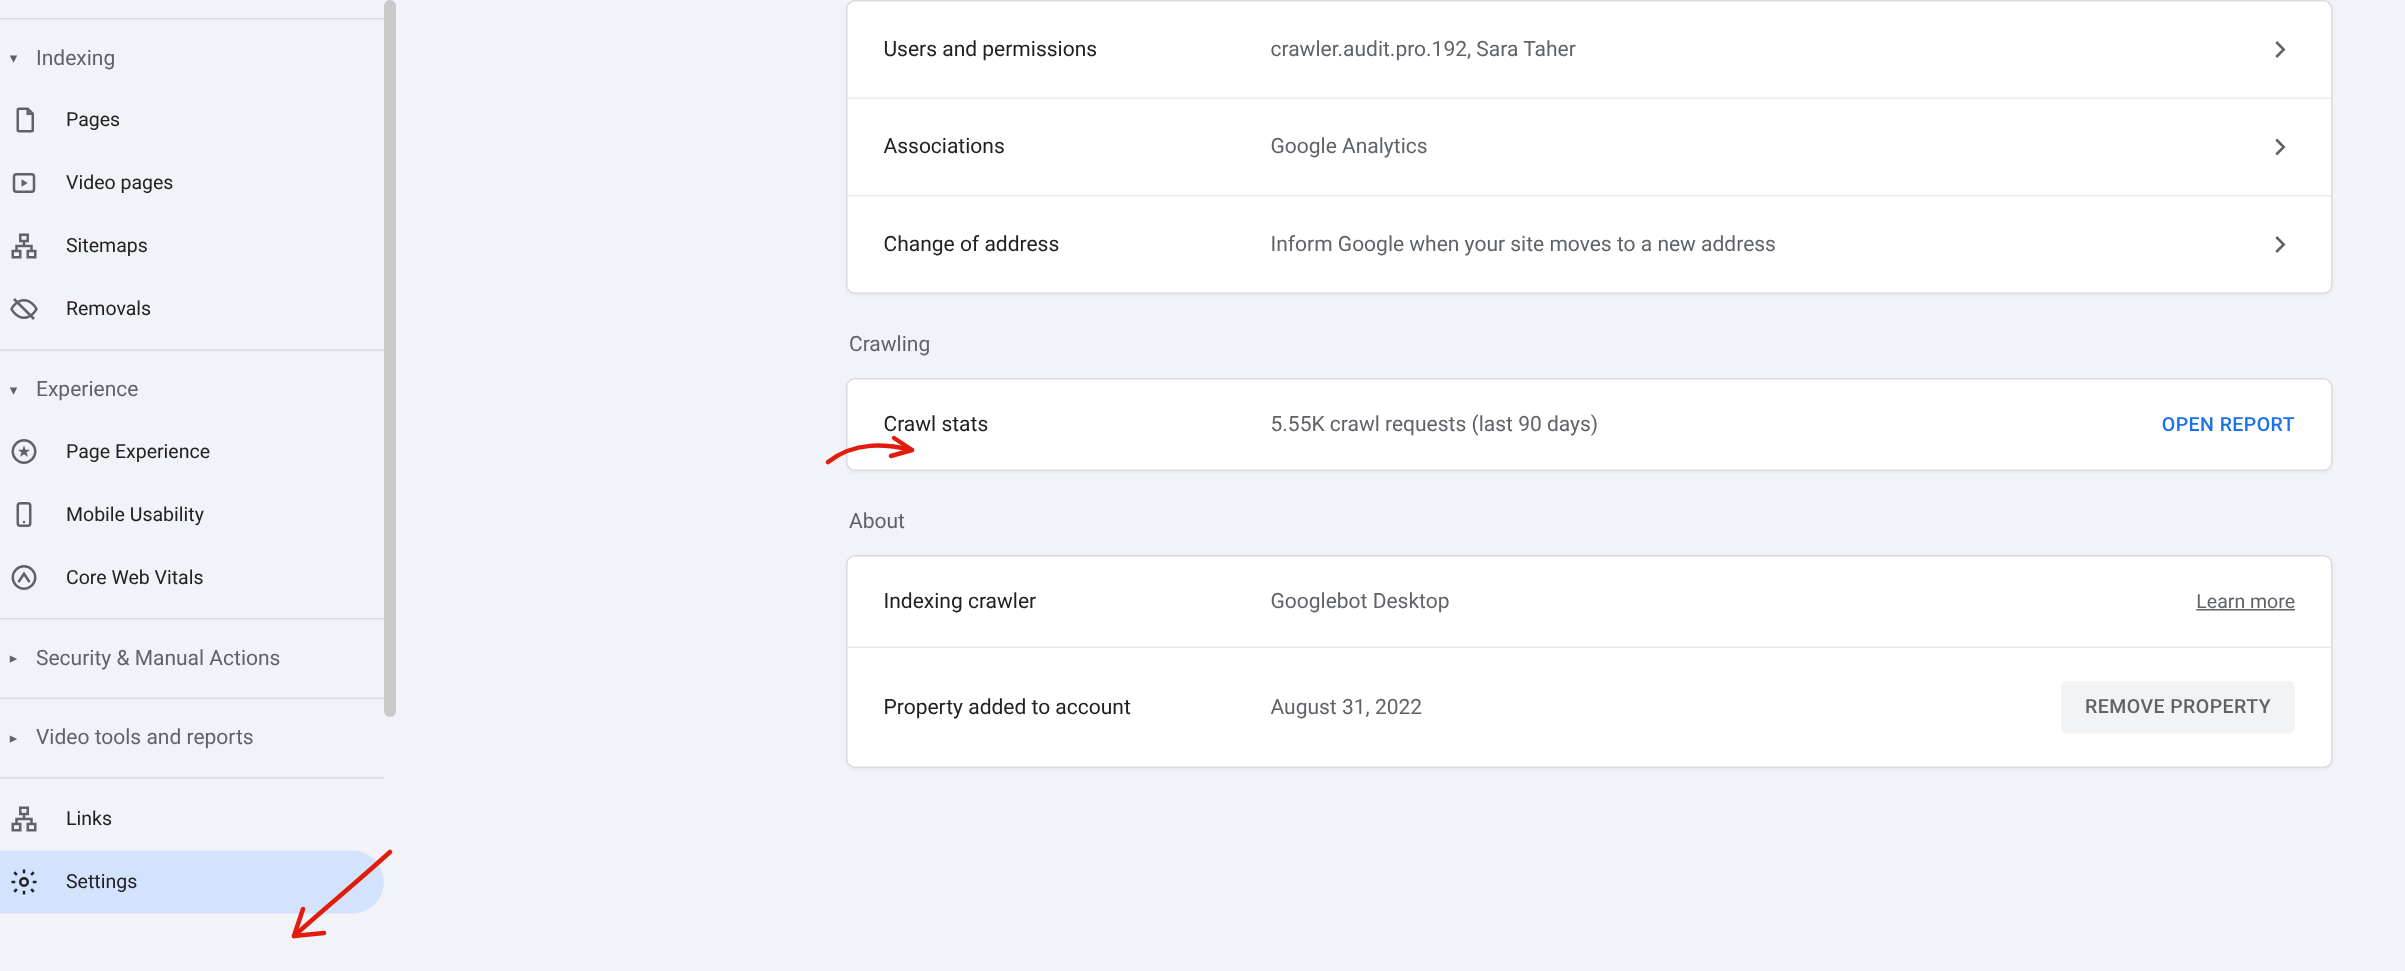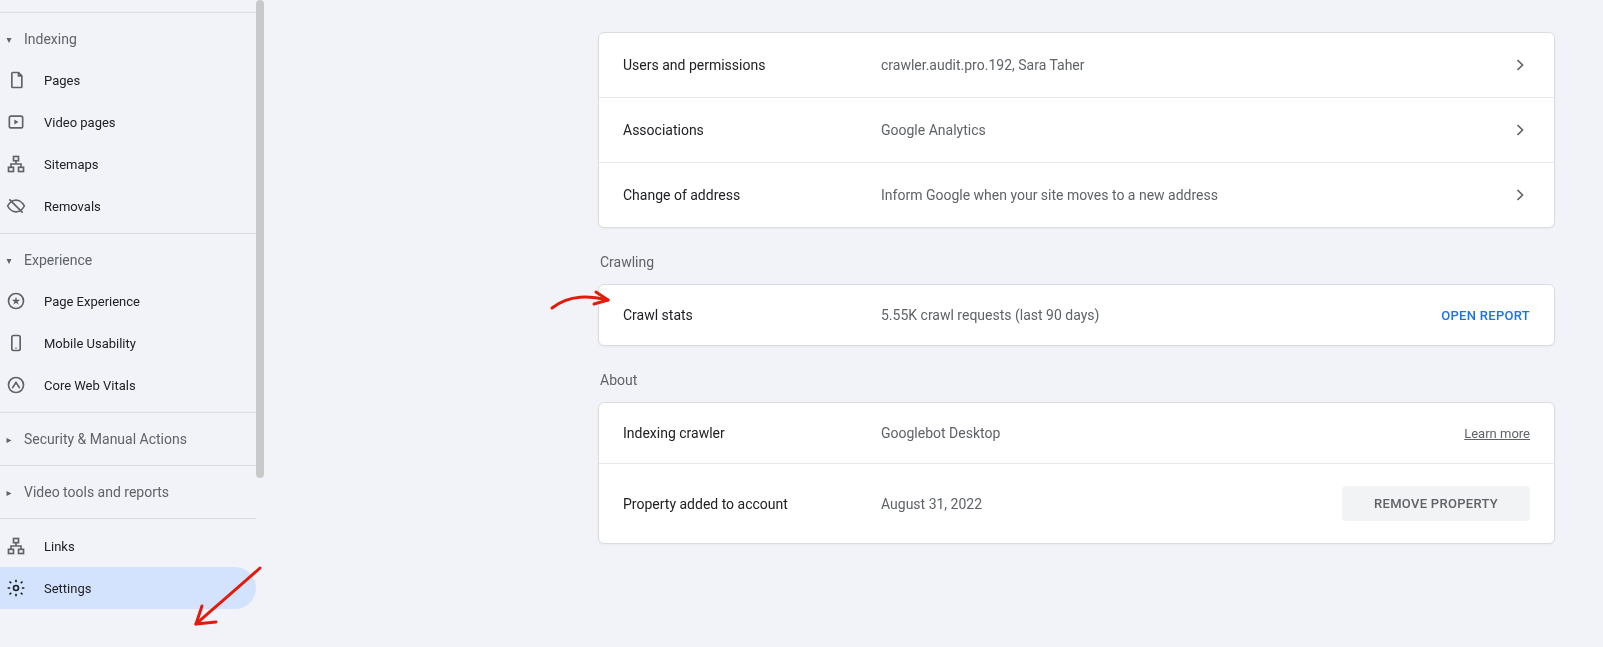--- a/index.html
+++ b/index.html
@@ -28,21 +28,21 @@
   cursor: pointer; border-radius: 0 24px 24px 0;
 }
 .nav-item.selected { background: #d3e3fd; }
 .nav-item .icon { width: 20px; height: 20px; display: inline-flex; align-items: center; justify-content: center; color: #5f6368; }
 .nav-item .label { color: #202124; }
 
 .divider { height: 1px; background: #dadce0; margin: 6px 0; }
 
 
 .main {
-  position: absolute; left: 598px; top: 0; right: 48px; margin-top: 32px;
+  position: absolute; left: 564px; top: 0; right: 48px;
 }
 .card {
   background: #fff; border: 1px solid #dadce0; border-radius: 6px;
   box-shadow: 0 1px 2px rgba(60,64,67,.05);
 }
 .row {
   display: flex; align-items: center; padding: 22px 24px;
   border-top: 1px solid #e8eaed;
 }
 .card .row:first-child { border-top: none; }
@@ -50,21 +50,21 @@
 .row-desc { flex: 1; font-size: 14px; color: #5f6368; }
 .row-action { color: #5f6368; display: flex; align-items: center; }
 .chev { width: 20px; height: 20px; }
 
 .section-title { font-size: 14px; color: #5f6368; margin: 26px 0 14px 2px; }
 
 .open-report { font-size: 13px; font-weight: 500; color: #1a73e8; letter-spacing: .3px; cursor: pointer; }
 .learn-more { font-size: 13px; color: #5f6368; text-decoration: underline; cursor: pointer; }
 .remove-btn {
   font-size: 13px; font-weight: 500; color: #5f6368; background: #f1f3f4;
-  border: none; padding: 10px 32px; border-radius: 4px; cursor: pointer; letter-spacing: .3px;
+  border: none; padding: 10px 16px; border-radius: 4px; cursor: pointer; letter-spacing: .3px;
 }
 
 
 .arrow1 { position: absolute; left: 546px; top: 282px; pointer-events: none; }
 .arrow2 { position: absolute; left: 182px; top: 560px; pointer-events: none; }
 
 svg { display: block; }
 </style>
 </head>
 <body>

